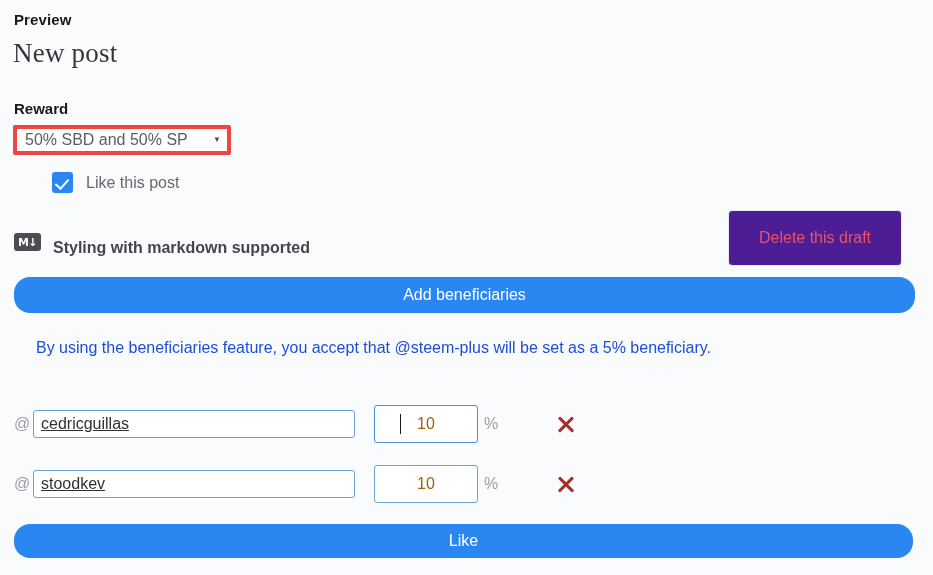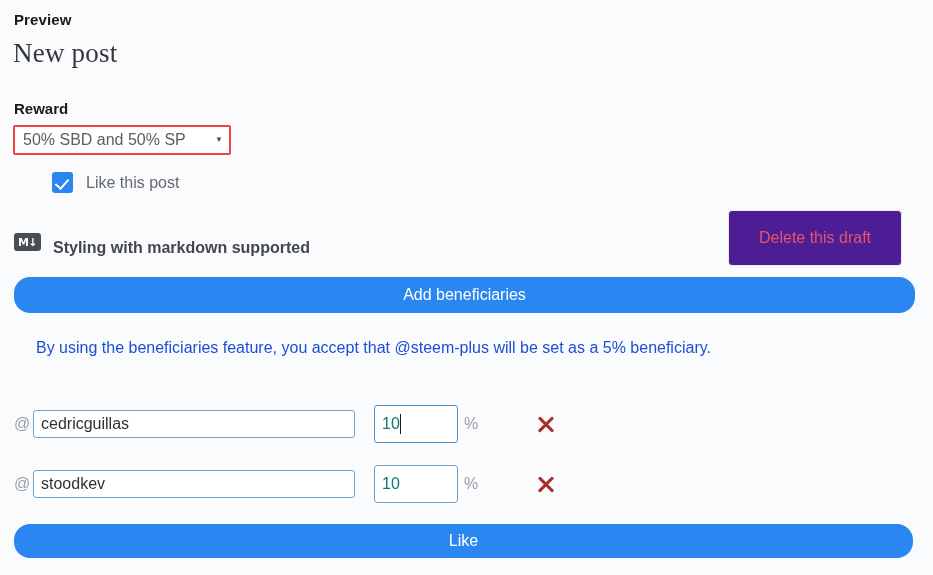--- a/index.html
+++ b/index.html
@@ -46,21 +46,21 @@
     font-weight: bold;
     color: #1a1a1a;
   }
   .reward-select {
     position: absolute;
     left: 13px;
     top: 125px;
     width: 218px;
     height: 30px;
     box-sizing: border-box;
-    border: 2px solid #ef4444;
+    border: 4px solid #ef4444;
     border-radius: 2px;
     background: #ffffff;
     display: flex;
     align-items: center;
     padding: 0 6px 0 8px;
     cursor: default;
   }
   .reward-select .sel-text {
     font-size: 16px;
     color: #5a5d62;
@@ -226,39 +226,41 @@
     height: 28px;
     box-sizing: border-box;
     border: 1px solid #6ba3d6;
     border-radius: 3px;
     background: #ffffff;
     font-size: 16px;
     color: #2e3237;
     padding: 0 7px;
     font-family: "Liberation Sans", sans-serif;
     outline: none;
+    text-decoration: underline;
   }
   .pct-wrap {
     position: relative;
     margin-left: 19px;
     display: flex;
     align-items: center;
   }
   .pct-input {
-    width: 84px;
+    width: 104px;
     height: 38px;
     box-sizing: border-box;
     border: 1px solid #6ba3d6;
     border-radius: 3px;
     background: #ffffff;
     font-size: 16px;
-    color: #0f766e;
+    color: #a16207;
     padding: 0 7px;
     font-family: "Liberation Sans", sans-serif;
     outline: none;
+    text-align: center;
   }
   .pct-input.focused {
     border: 1.6px solid #4a90d9;
   }
   .caret-bar {
     position: absolute;
     left: 26px;
     top: 9px;
     width: 1px;
     height: 20px;

